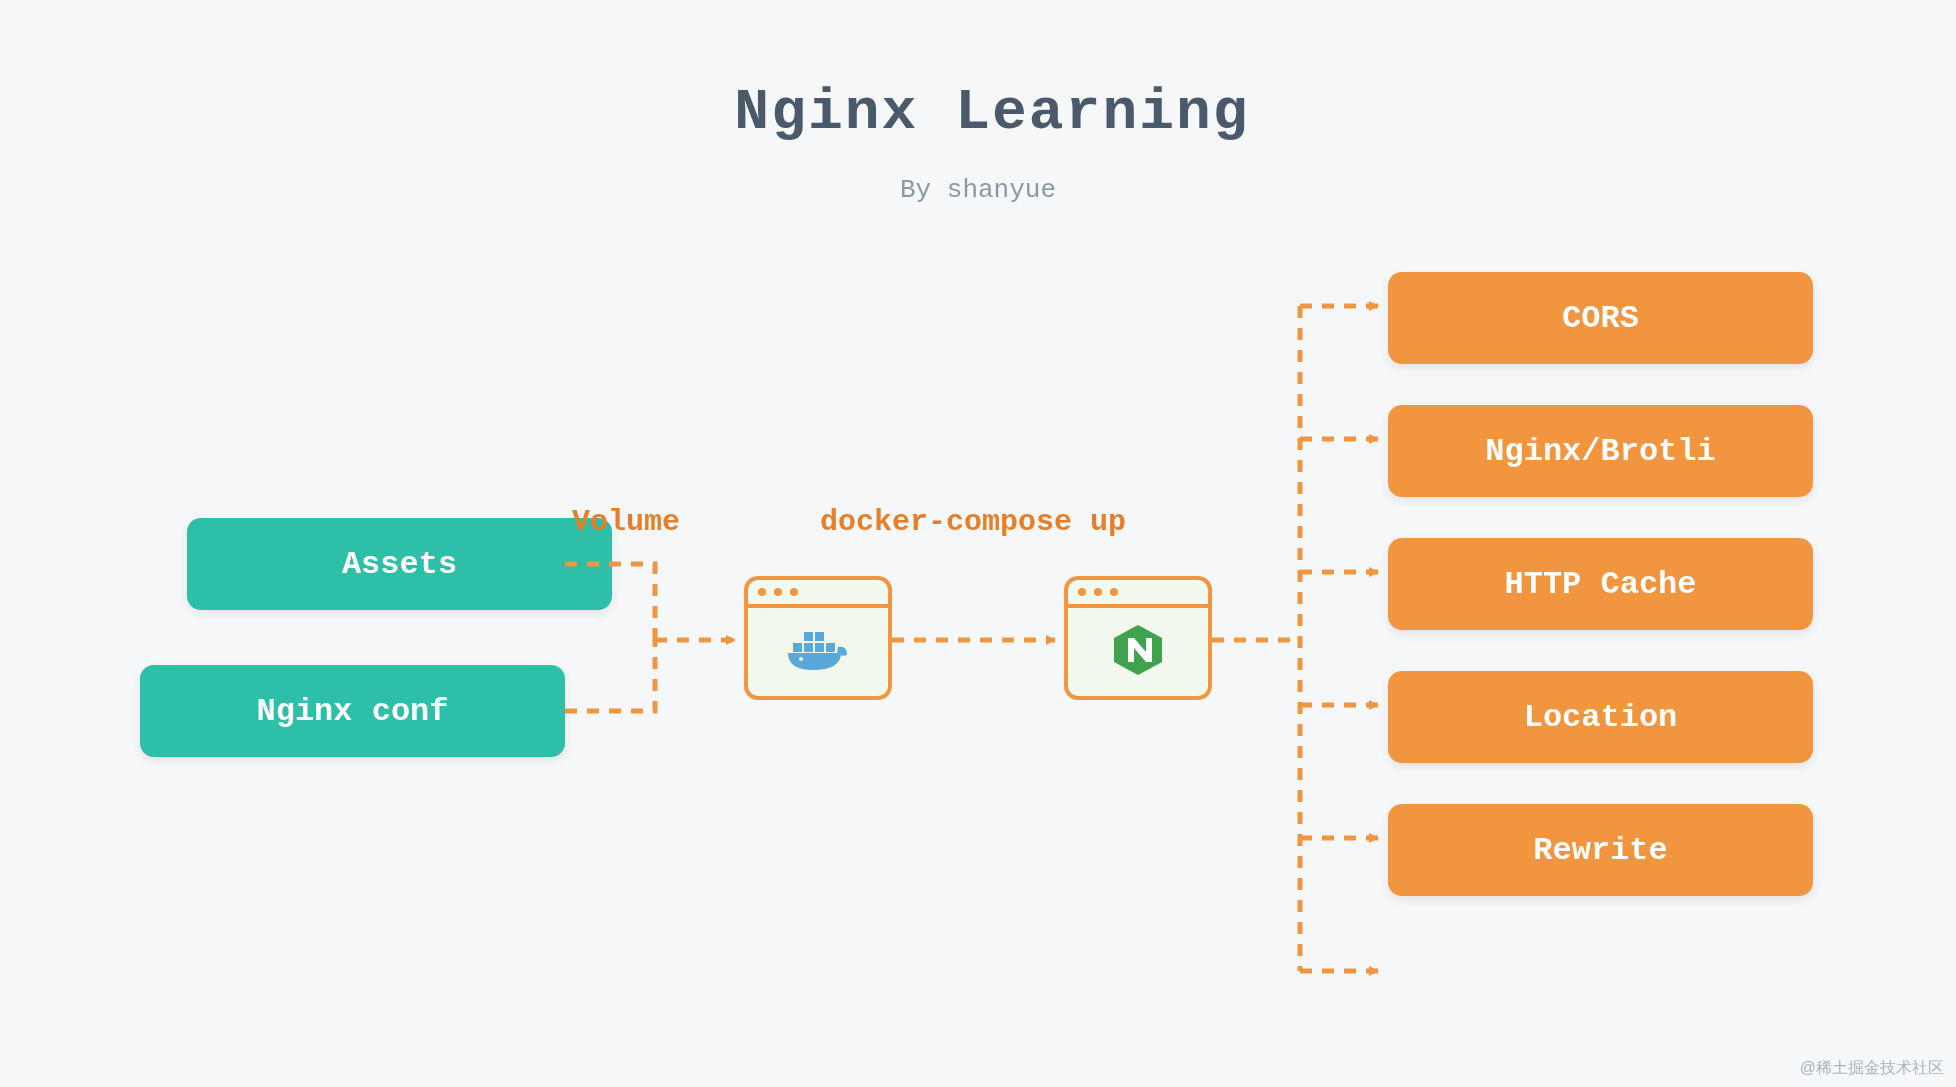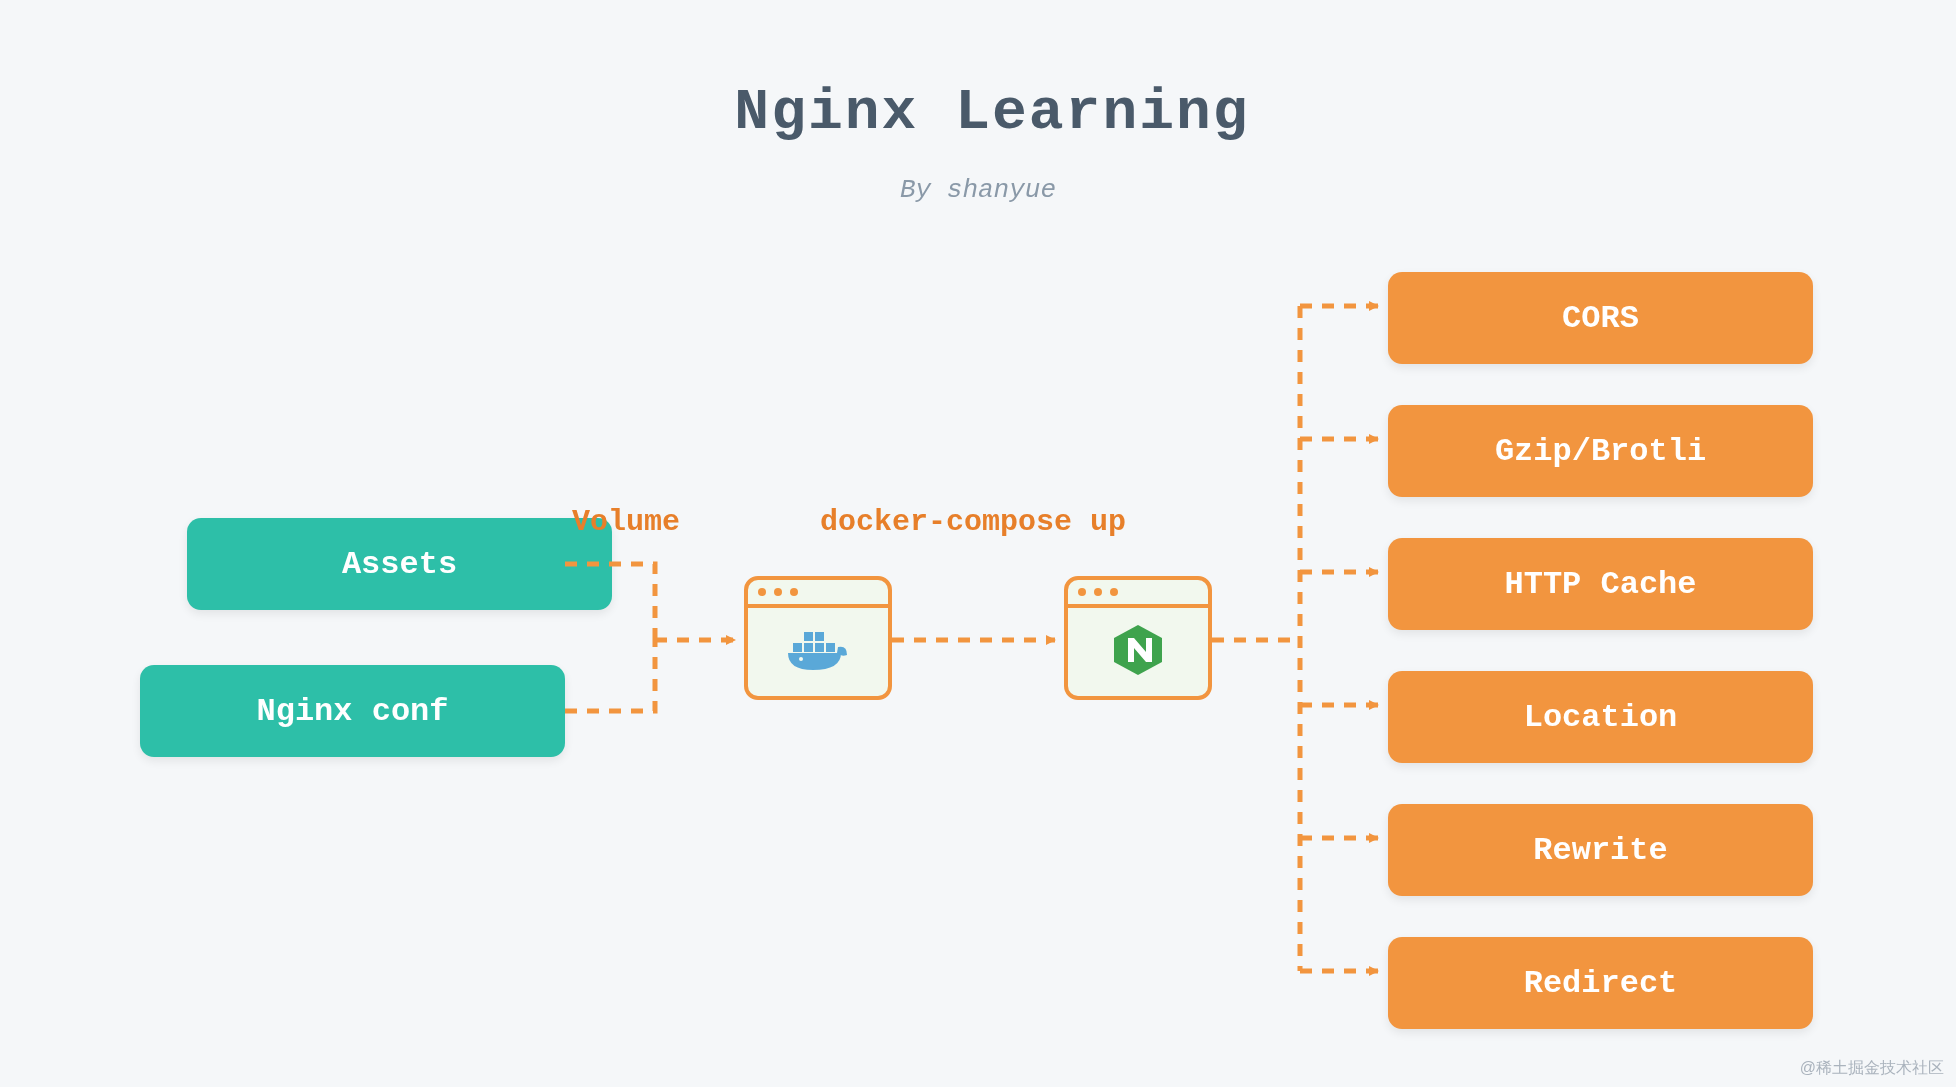--- a/index.html
+++ b/index.html
@@ -26,21 +26,20 @@
     letter-spacing: 2px;
     padding-left: 28px;
   }
   .subtitle {
     position: absolute;
     left: 0; right: 0;
     top: 175px;
     text-align: center;
     font-size: 26px;
     color: #8a99a8;
-    font-style: italic;
   }
   .box {
     position: absolute;
     display: flex;
     align-items: center;
     justify-content: center;
     border-radius: 14px;
     font-weight: bold;
     font-size: 32px;
     color: #fff;
@@ -152,33 +151,30 @@
           <path d="M 18 16 L 18 40 L 24 40 L 24 26 L 36 40 L 42 40 L 42 16 L 36 16 L 36 30 L 24 16 Z" fill="#ffffff"></path>
         </svg>
       </span>
     </div>
   </div>
 
   <div class="box orange" style="left:1388px; top:260px; width:425px; height:92px;">
     <span>CORS</span>
   </div>
   <div class="box orange" style="left:1388px; top:393px; width:425px; height:92px;">
-    <span>Gzip/Brotli</span>
+    <span>Nginx/Brotli</span>
   </div>
   <div class="box orange" style="left:1388px; top:526px; width:425px; height:92px;">
     <span>HTTP Cache</span>
   </div>
   <div class="box orange" style="left:1388px; top:659px; width:425px; height:92px;">
     <span>Location</span>
   </div>
   <div class="box orange" style="left:1388px; top:792px; width:425px; height:92px;">
     <span>Rewrite</span>
-  </div>
-  <div class="box orange" style="left:1388px; top:925px; width:425px; height:92px;">
-    <span>Redirect</span>
   </div>
 
   <svg class="connectors">
     <defs>
       <marker id="arrow" markerWidth="12" markerHeight="12" refX="9" refY="5" orient="auto" markerUnits="userSpaceOnUse">
         <path d="M 0 0 L 10 5 L 0 10 Z" fill="#f2953f"></path>
       </marker>
     </defs>
     <g stroke="#f2953f" stroke-width="5" stroke-dasharray="12 10" fill="none">
 

